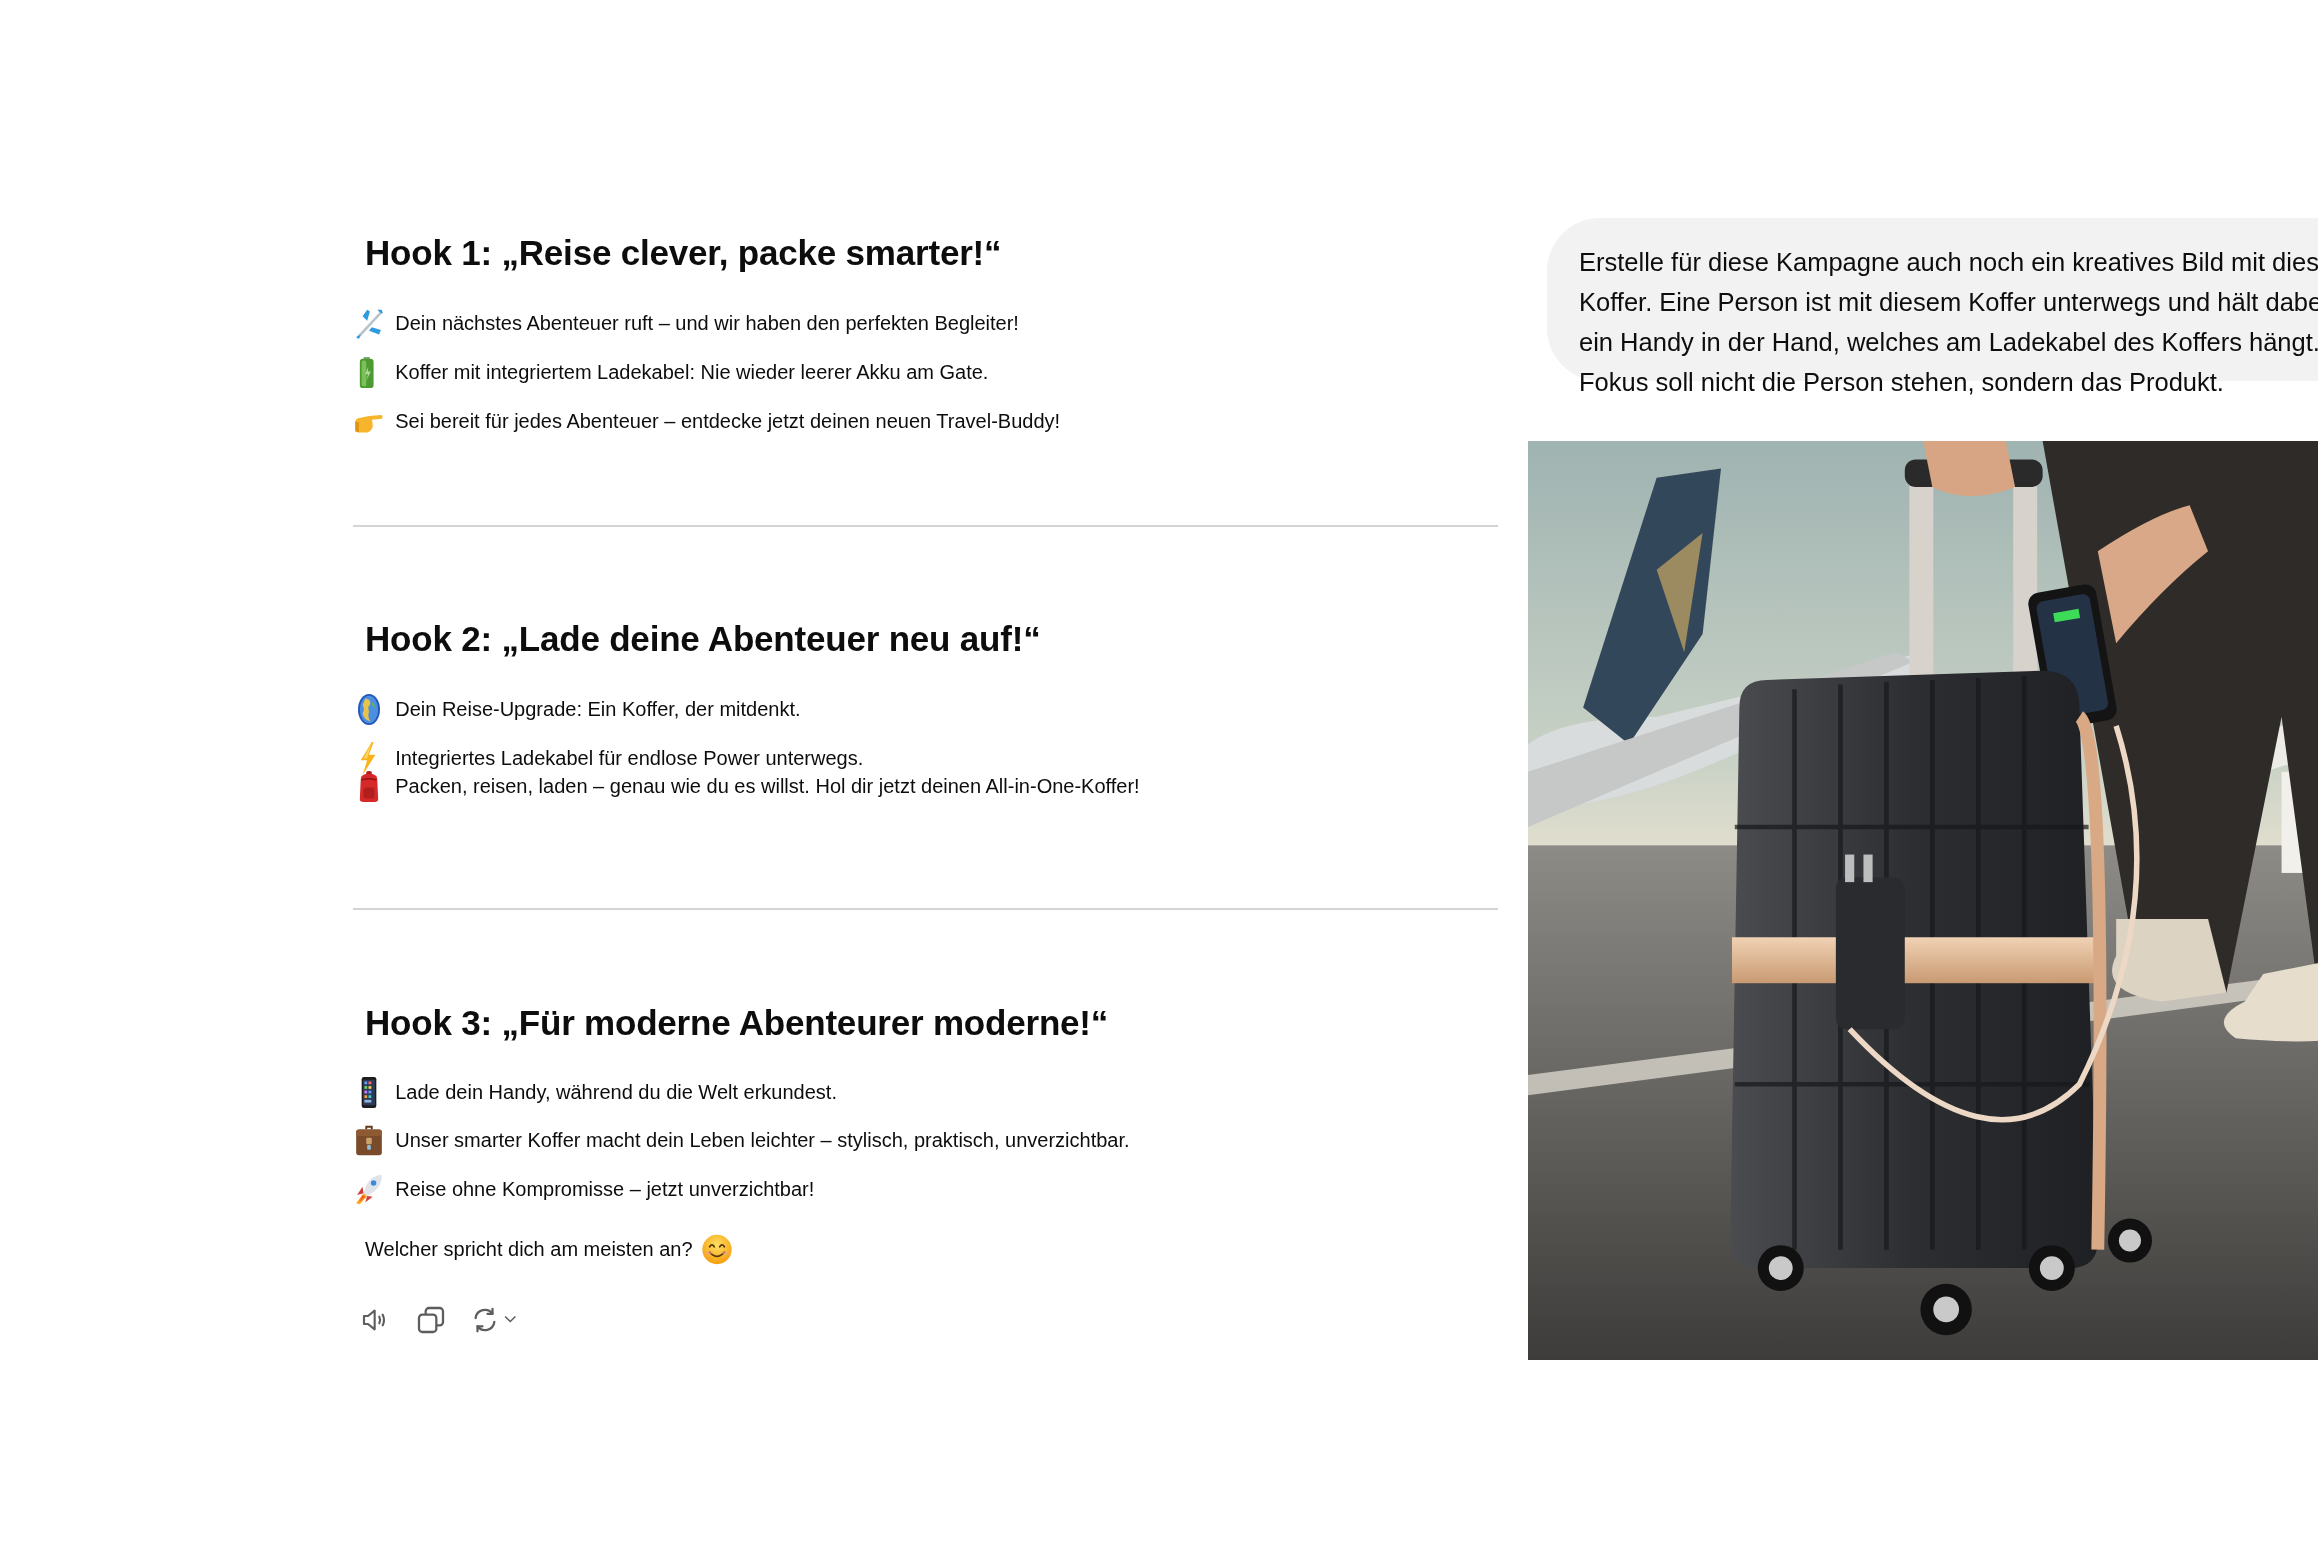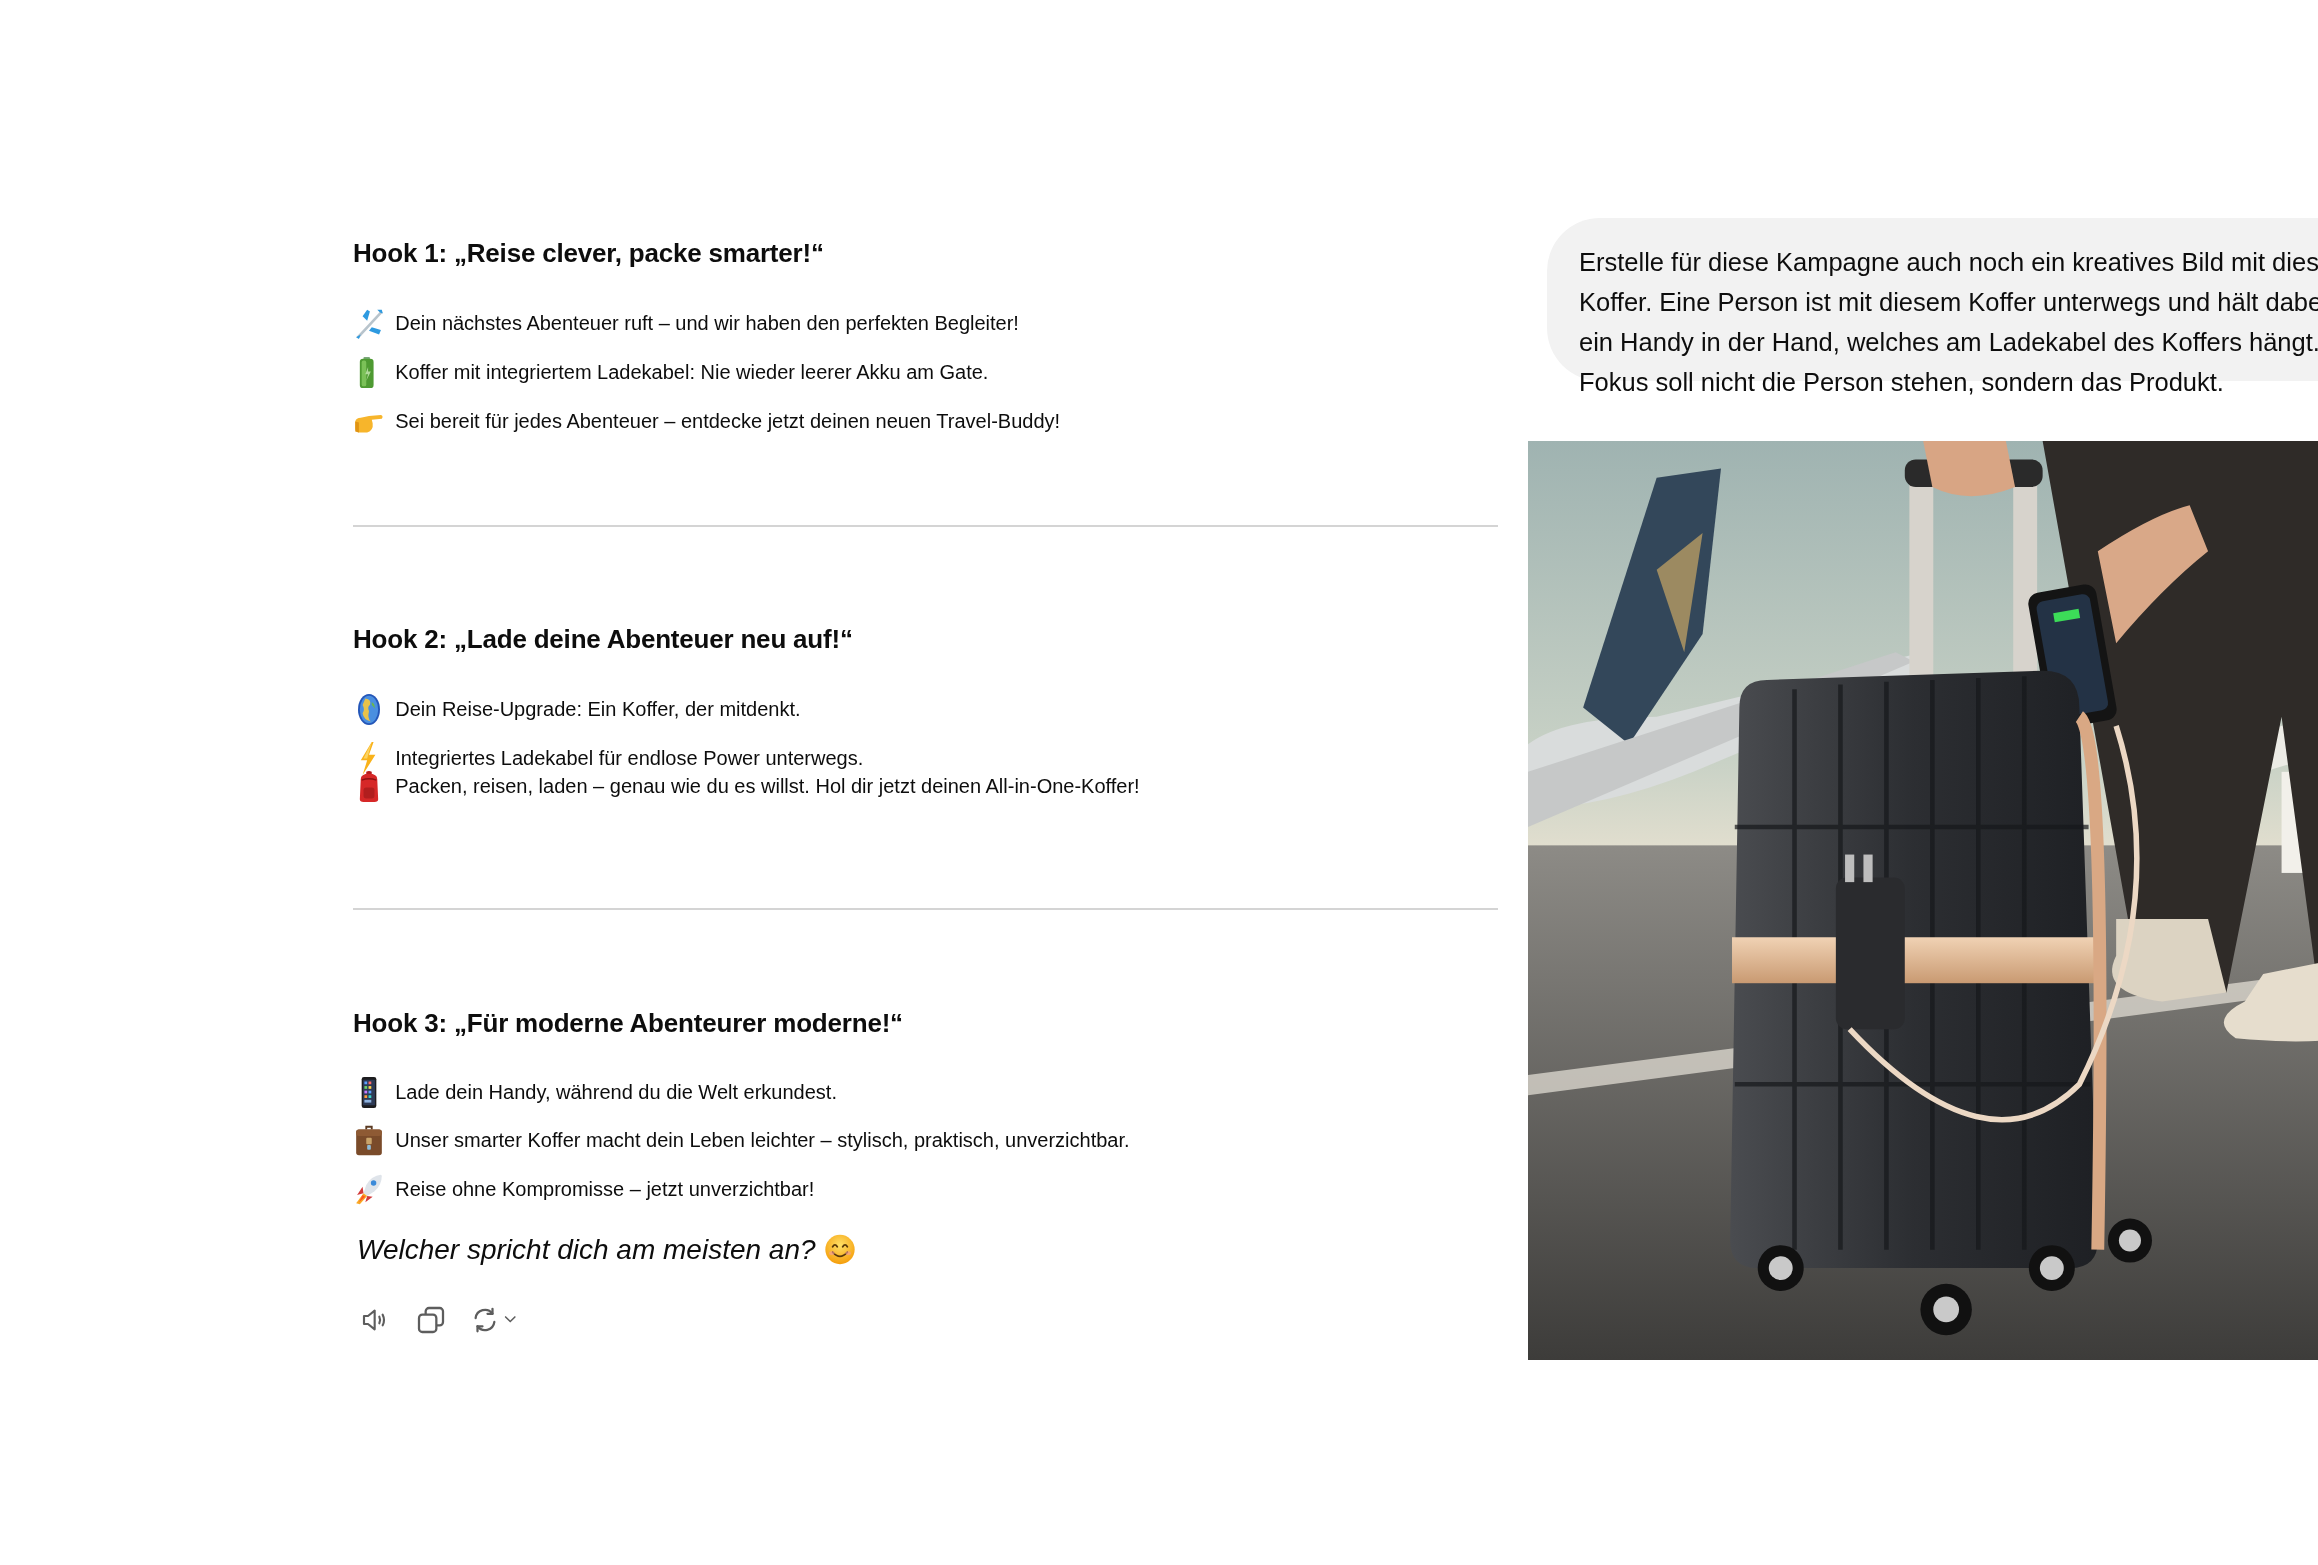--- a/index.html
+++ b/index.html
@@ -2,30 +2,30 @@
 <html style="font-size:7.4px"><head>
 <meta charset="utf-8">
 <style>
   html, body { margin:0; padding:0; }
   body {
     width:2782px; height:1565px; background:#ffffff; position:relative; overflow:hidden;
     font-family:"Liberation Sans", "DejaVu Sans", sans-serif; color:#0d0d0d;
   }
   .left-col { position:absolute; left:353px; top:0; width:1145px; }
   .hook-title {
-    position:absolute; left:0; font-weight:700; font-size:26px; line-height:42px;
+    position:absolute; left:12px; font-weight:700; font-size:35px; line-height:42px;
     letter-spacing:-0.2px; white-space:nowrap; color:#0d0d0d;
   }
   .hook-line {
     position:absolute; left:0; font-size:20px; line-height:37px; white-space:nowrap; color:#0d0d0d;
     display:flex; align-items:center;
   }
   .emoji { display:inline-block; width:32px; height:33px; margin-right:10.2px; position:relative; flex:none; }
   .divider { position:absolute; left:0; width:1145px; height:1.9px; background:#d4d4d4; }
-  .closing { position:absolute; left:4px; font-size:28px; line-height:37px; white-space:nowrap; display:flex; align-items:center;font-style:italic; }
+  .closing { position:absolute; left:12px; font-size:20px; line-height:37px; white-space:nowrap; display:flex; align-items:center; }
   .action-bar { position:absolute; left:0; display:flex; align-items:center; gap:17.6px; }
   .act-btn { width:37px; height:37px; display:flex; align-items:center; justify-content:center; cursor:pointer; }
   .act-btn svg { width:32px; height:32px; }
   .regen { display:flex; align-items:center; gap:1.9px; }
 
   .bubble {
     position:absolute; left:1547px; top:218px; width:875px; height:163px; box-sizing:border-box;
     background:#f2f2f2; border-radius:53px; padding:24px 32px 0 32px;
     font-size:25.5px; line-height:40px; color:#0d0d0d;
   }

